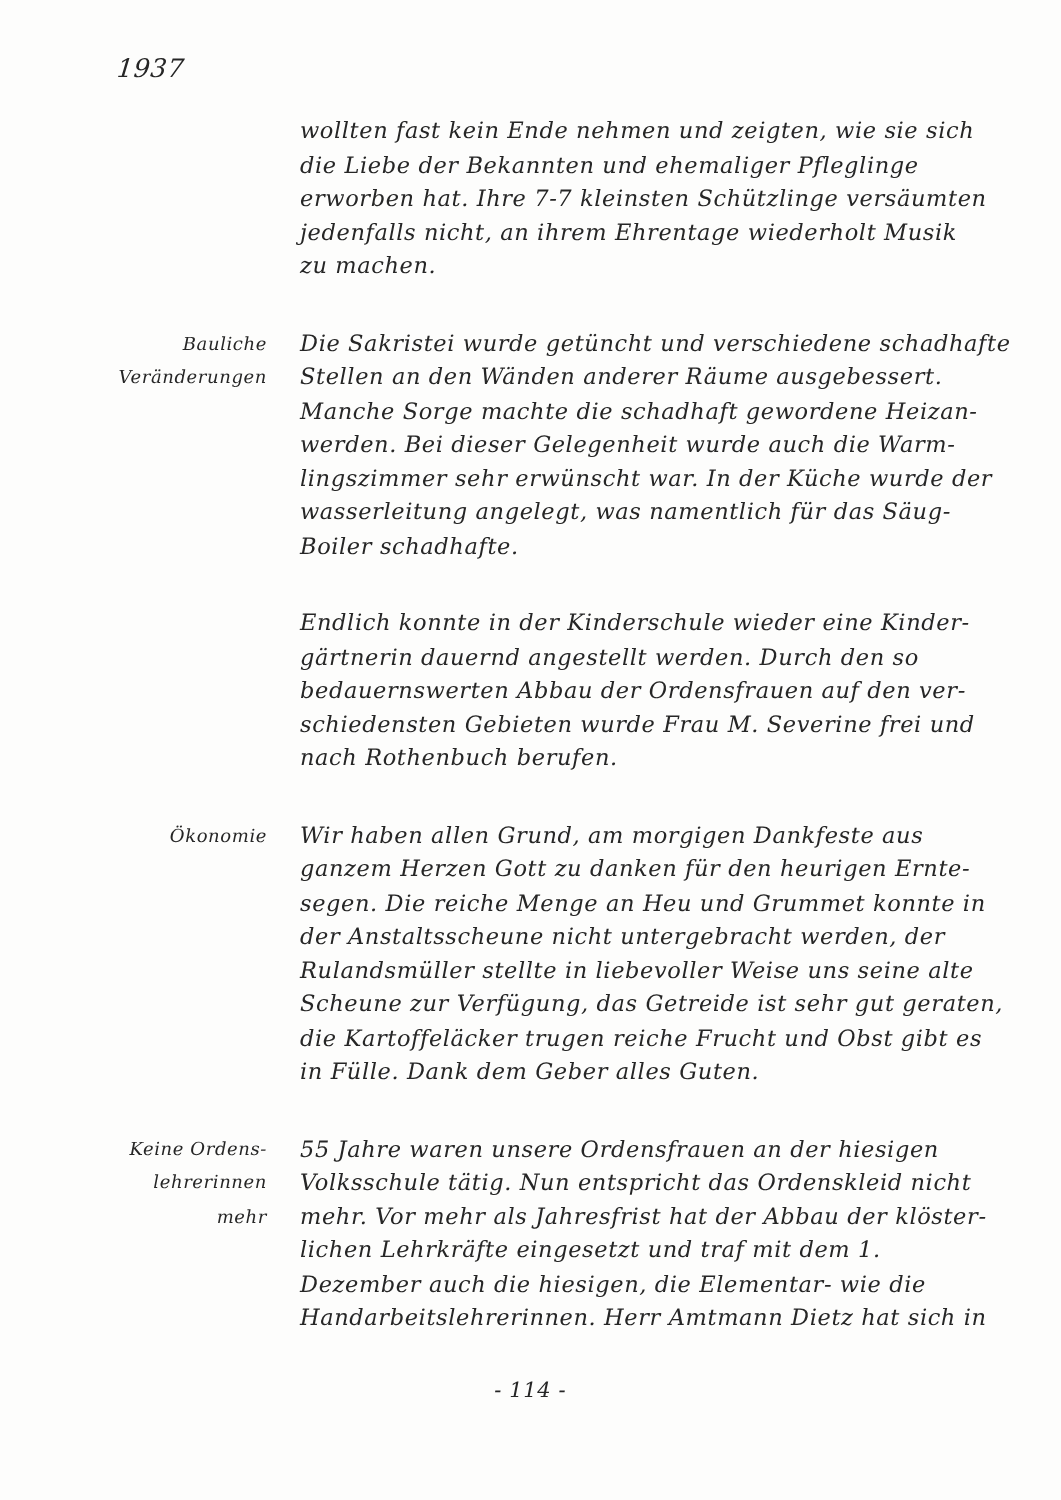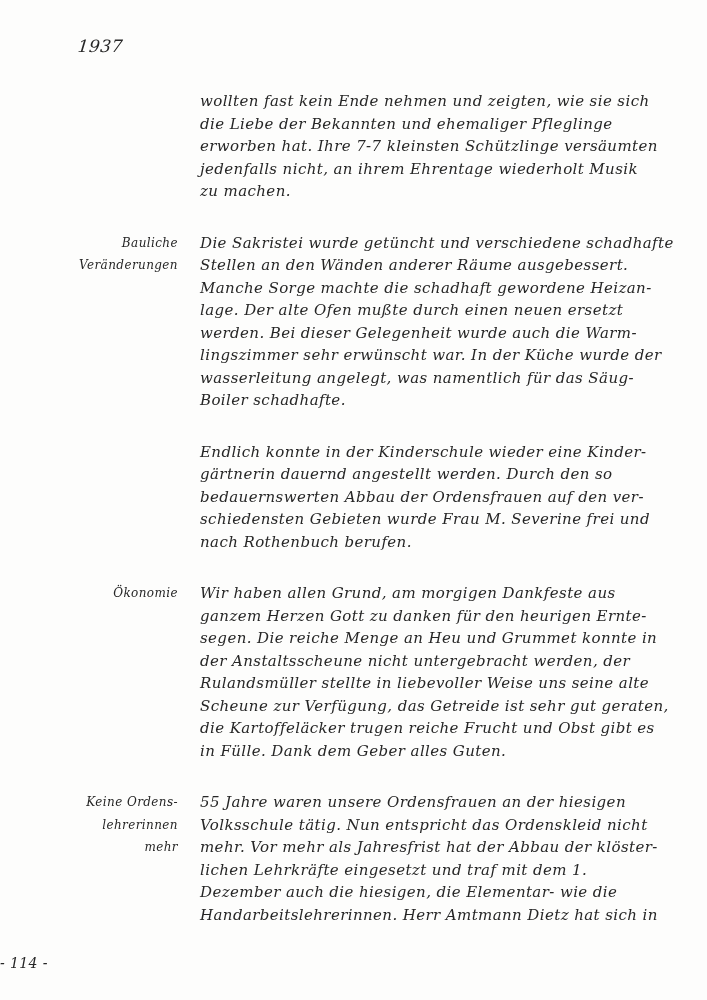--- a/index.html
+++ b/index.html
@@ -25,21 +25,21 @@
   .year {
     position: absolute;
     top: 36px;
     left: 78px;
     font-size: 17px;
     transform: skewX(-6deg);
   }
 
   .content {
     position: absolute;
-    top: 90px;
+    top: 76px;
     left: 0;
     width: 607px;
   }
 
   .para { display: flex; margin-bottom: 29px; }
 
   .label-col {
     flex: 0 0 178px;
     width: 178px;
     text-align: right;
@@ -58,20 +58,21 @@
     white-space: nowrap;
   }
 
   .label-line.underline {
     text-underline-offset: 3px;
     padding-left: 16px;
   }
 
   .page-number {
     width: 707px;
+    text-align: center;
     margin-top: 6px;
     font-size: 14px;
   }
 </style>
 </head>
 <body>
 
 <div class="page">
 
   <div class="year hand">1937</div>
@@ -91,21 +92,20 @@
 
     <div class="para">
       <div class="label-col hand">
         <div class="label-line">Bauliche</div>
         <div class="label-line">Veränderungen</div>
       </div>
       <div class="text-col hand">
         <div class="line">Die Sakristei wurde getüncht und verschiedene schadhafte</div>
         <div class="line">Stellen an den Wänden anderer Räume ausgebessert.</div>
         <div class="line">Manche Sorge machte die schadhaft gewordene Heizan-</div>
-        <div class="line">lage. Der alte Ofen mußte durch einen neuen ersetzt</div>
         <div class="line">werden. Bei dieser Gelegenheit wurde auch die Warm-</div>
         <div class="line">lingszimmer sehr erwünscht war. In der Küche wurde der</div>
         <div class="line">wasserleitung angelegt, was namentlich für das Säug-</div>
         <div class="line">Boiler schadhafte.</div>
       </div>
     </div>
 
     <div class="para">
       <div class="label-col hand"></div>
       <div class="text-col hand">

